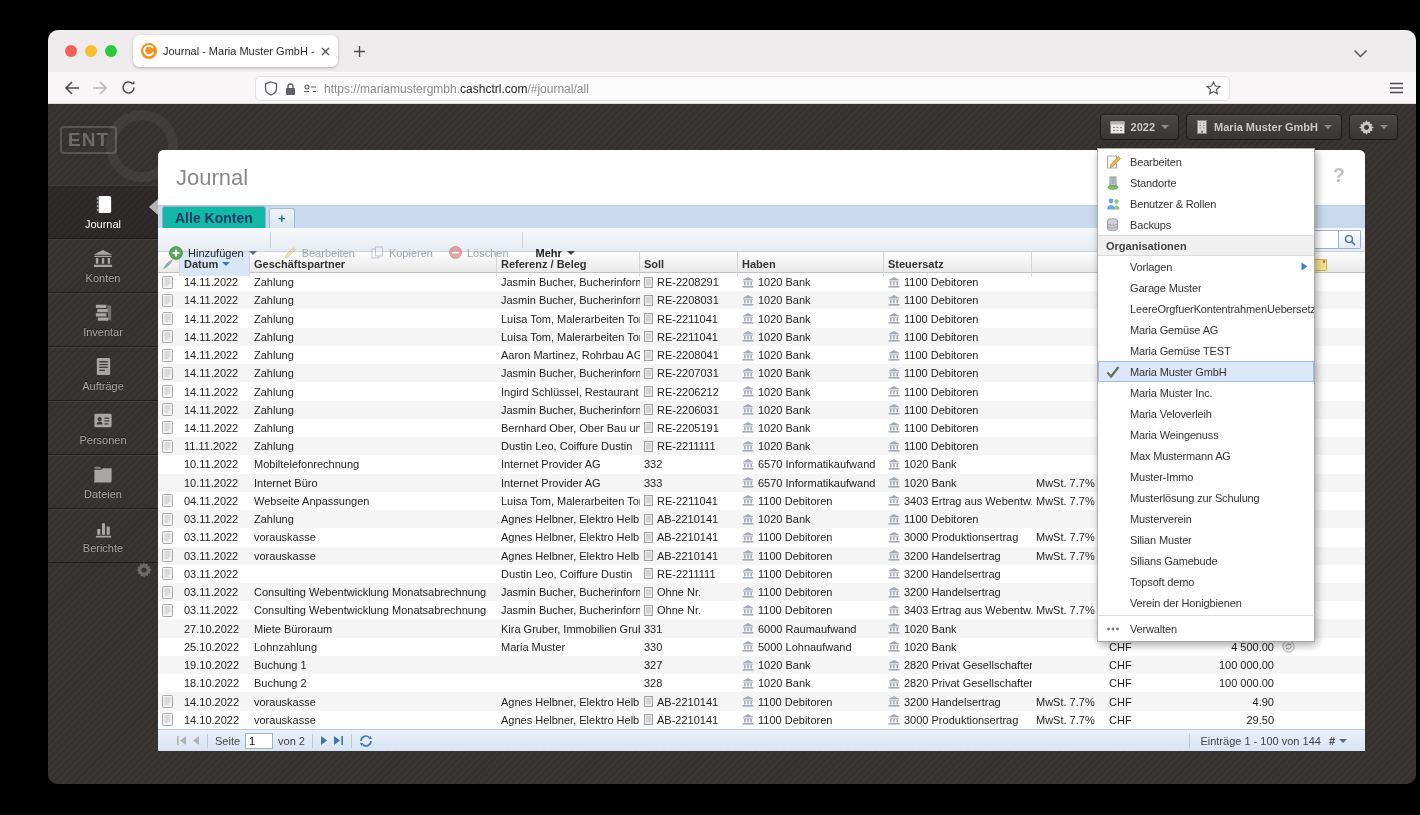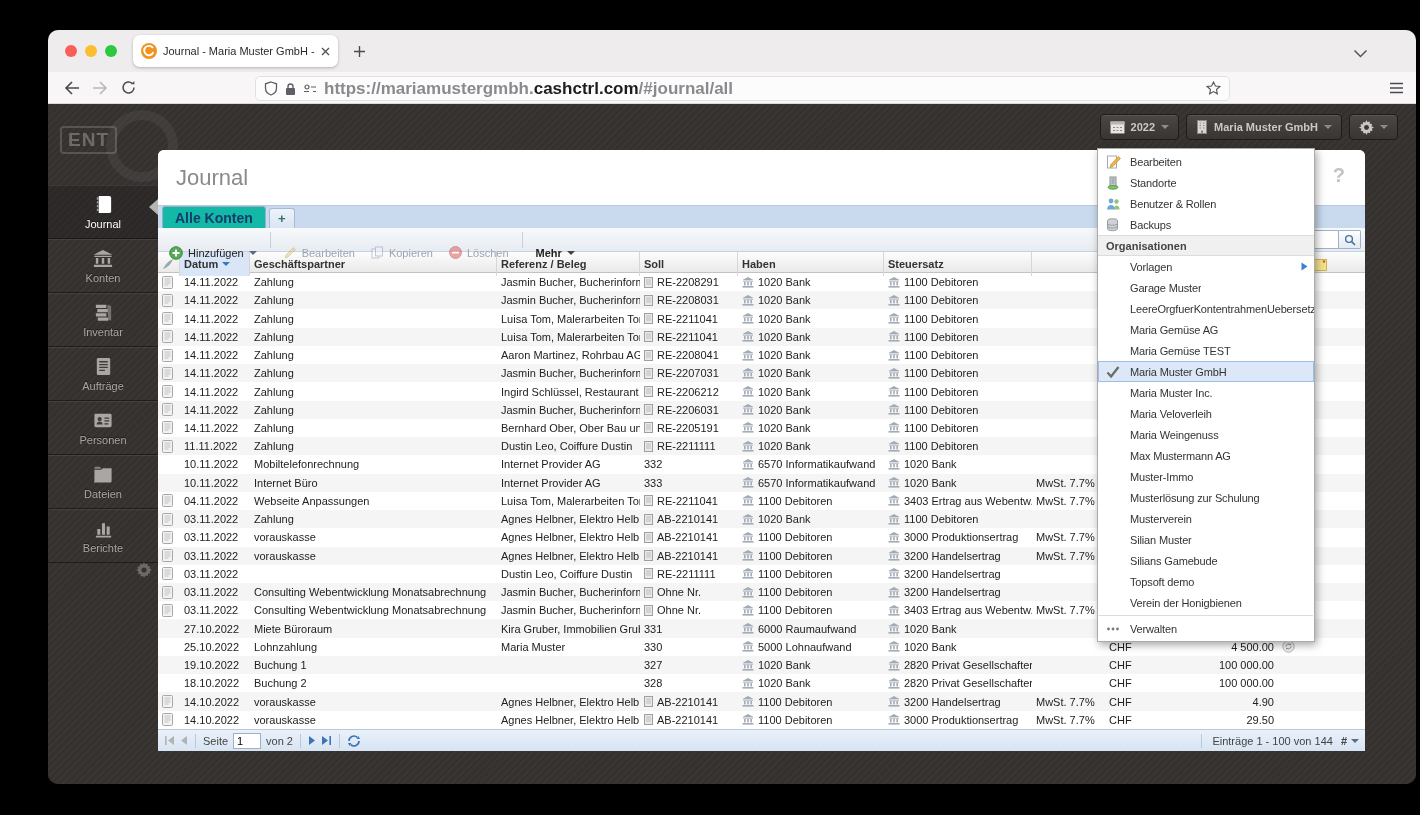--- a/index.html
+++ b/index.html
@@ -22,21 +22,21 @@
   .newtab { position:absolute; left:300px; top:10px; width:22px; height:22px; display:flex;
             align-items:center; justify-content:center; }
   .tab-chevron { position:absolute; right:48px; top:14px; }
   .navbar { position:relative; height:32px; background:#f8f6f6; border-bottom:1px solid #dcd9d9;
             display:flex; align-items:center; }
   .navic { width:28px; height:24px; display:flex; align-items:center; justify-content:center; }
   .navic:first-child{ margin-left:10px; }
   .urlbar { position:absolute; left:207px; top:4px; width:975px; height:25px; background:#fdfcfc;
             border:1px solid #e3e0e0; border-radius:5px; display:flex; align-items:center;
             padding:0 8px; gap:7px; }
-  .url { flex:1; font-size:17px; color:#8a8a8e; white-space:nowrap; overflow:hidden;font-weight:bold; }
+  .url { flex:1; font-size:12px; color:#8a8a8e; white-space:nowrap; overflow:hidden; }
   .url .dom { color:#1c1c1f; }
   .hamb { position:absolute; right:12px; top:8px; }
 
   
   .app { position:relative; height:680px;
          background:repeating-linear-gradient(135deg, rgba(255,255,255,.022) 0 2px, rgba(0,0,0,0) 2px 5px), #34312f; }
   .logo { position:absolute; left:12px; top:22px; border:2px solid rgba(255,255,255,.17);
           color:rgba(255,255,255,.28); font-weight:bold; font-size:19px; padding:1px 6px;
           border-radius:4px; letter-spacing:1px; }
   .swirl { position:absolute; left:58px; top:6px; width:72px; height:72px; border-radius:50%;
@@ -98,21 +98,21 @@
   .tbody .row { height:18.24px; cursor:default; }
   .tbody .row:nth-child(even) { background:#f5f5f5; }
   .cell { font-size:11px; color:#222; display:flex; align-items:center; padding:0 4px; gap:4px;
           white-space:nowrap; overflow:hidden; }
   .cell.right { justify-content:flex-end; }
   .ic { display:inline-flex; align-items:center; flex:none; }
 
   
   .pagebar { position:absolute; left:0; bottom:0; width:100%; height:22px;
              background:linear-gradient(#eaf1fa,#d8e4f3); border-top:1px solid #b9c8da;
-             display:flex; align-items:center; padding:0 6px; gap:5px; font-size:11px; color:#444; }
+             display:flex; align-items:center; padding:0 18px; gap:5px; font-size:11px; color:#444; }
   .pginput { width:28px; height:16px; border:1px solid #9fb1c8; font-size:11px; padding:0 3px; }
   .psep { width:1px; height:14px; background:#b9c8da; margin:0 2px; }
   .pright { margin-left:auto; display:flex; align-items:center; gap:8px; }
 
   
   .menu { position:absolute; left:1049px; top:44px; width:218px; background:#fff;
           border:1px solid #ababab; box-shadow:2px 3px 8px rgba(0,0,0,.35); z-index:50; padding:2px 0; }
   .mi { height:21px; display:flex; align-items:center; font-size:11px; color:#333; position:relative;
         padding-left:8px; }
   .mi .mic { width:24px; display:flex; align-items:center; flex:none; }

